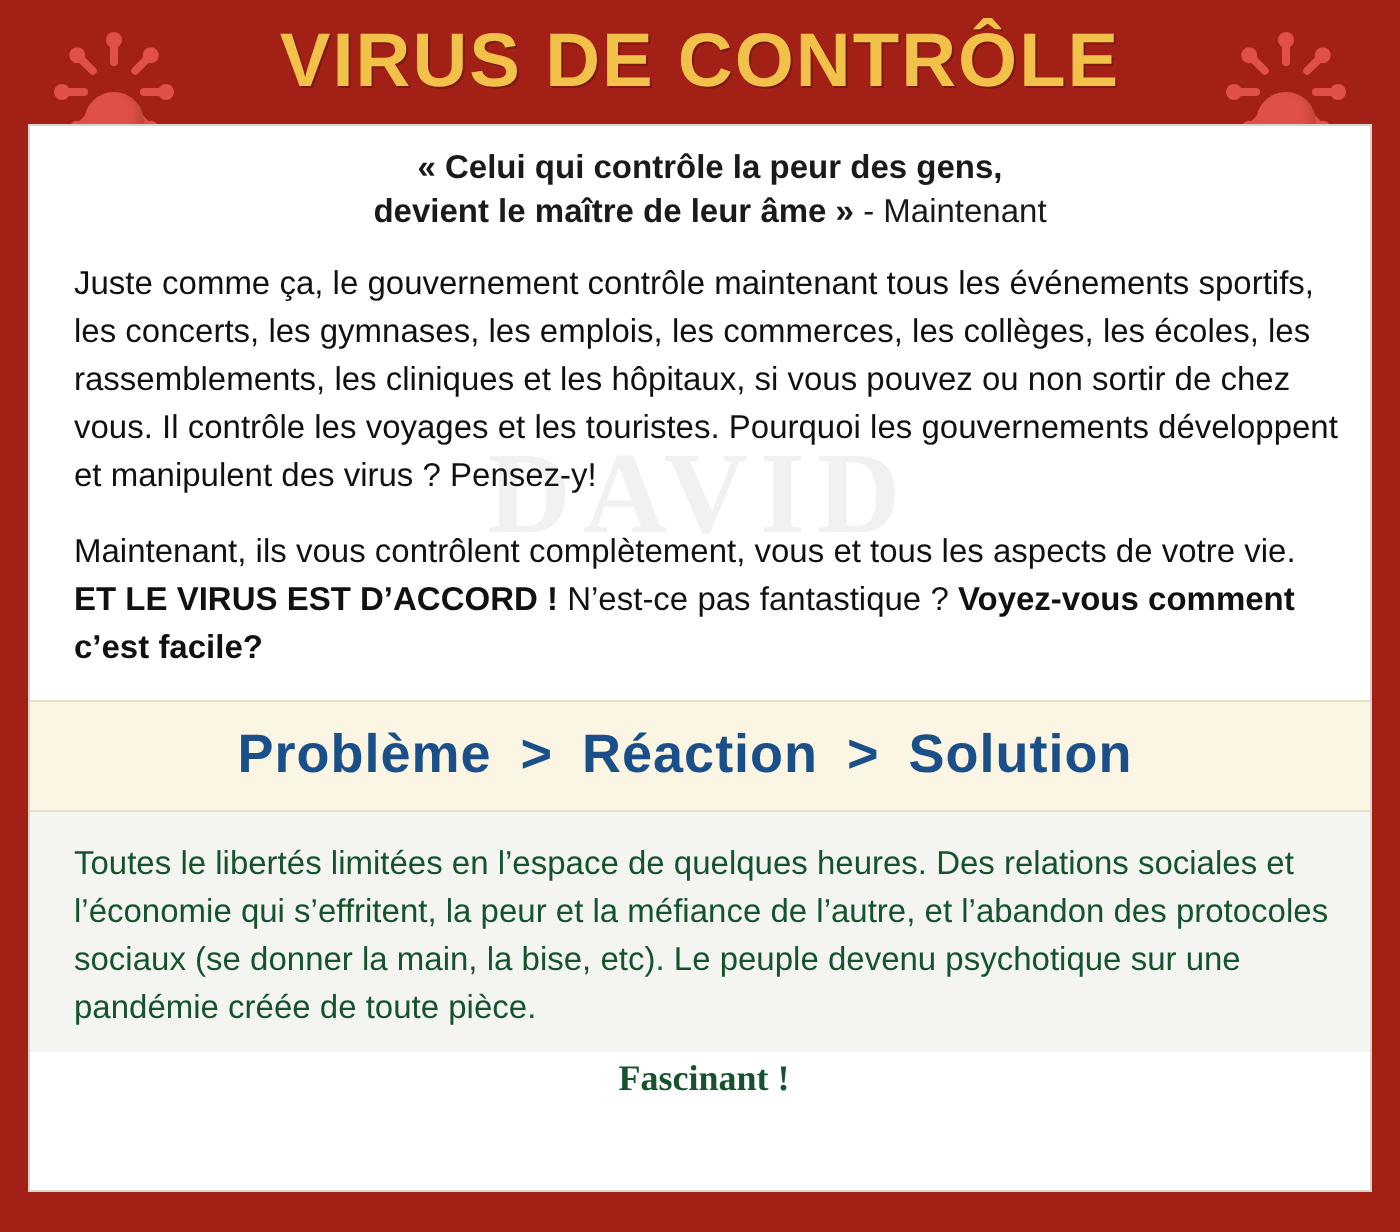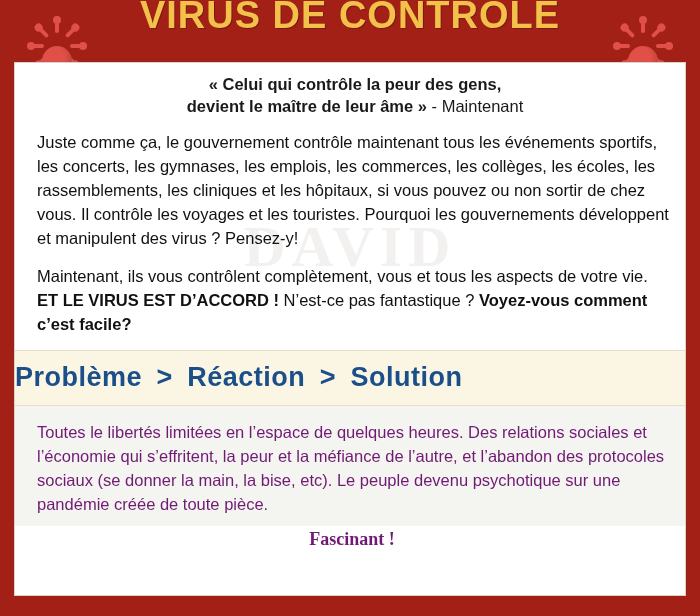--- a/index.html
+++ b/index.html
@@ -16,21 +16,21 @@
     height: 616px;
     box-sizing: border-box;
     background: #a32016;
     overflow: hidden;
   }
   
   .banner {
     position: relative;
     height: 62px;
     display: flex;
-    align-items: flex-end;
+    align-items: center;
     justify-content: center;
     background: #a32016;
   }
   .title {
     font-size: 38px;
     font-weight: bold;
     color: #f2c14a;
     letter-spacing: 1px;
     text-align: center;
     font-family: "Liberation Sans", sans-serif;
@@ -122,40 +122,40 @@
   .para.second { margin-top: 10px; }
   .para b { font-weight: bold; }
 
   .banner-strip {
     position: relative;
     margin-top: 2px;
     background: #fbf6e4;
     border-top: 1px solid #e6dfc8;
     border-bottom: 1px solid #e6dfc8;
     padding: 11px 15px 12px 0;
-    text-align: left;
+    text-align: center;
   }
   .banner-strip .prs {
     font-size: 27px;
     font-weight: bold;
     color: #1b4f8a;
     letter-spacing: 0.5px;
   }
   .banner-strip .sep {
     color: #1b4f8a;
     font-weight: bold;
     padding: 0 10px;
   }
 
   .footer-block {
     position: relative;
     background: #f4f4f0;
     padding: 14px 18px 10px 22px;
     font-size: 16.5px;
-    color: #701a75;
+    color: #14532d;
     line-height: 1.46;
     height: 120px;
     box-sizing: border-box;
   }
   .footer-block .fin {
     text-align: center;
     font-weight: bold;
     font-size: 18px;
     margin-top: 10px;
     font-family: Liberation Serif, serif;

